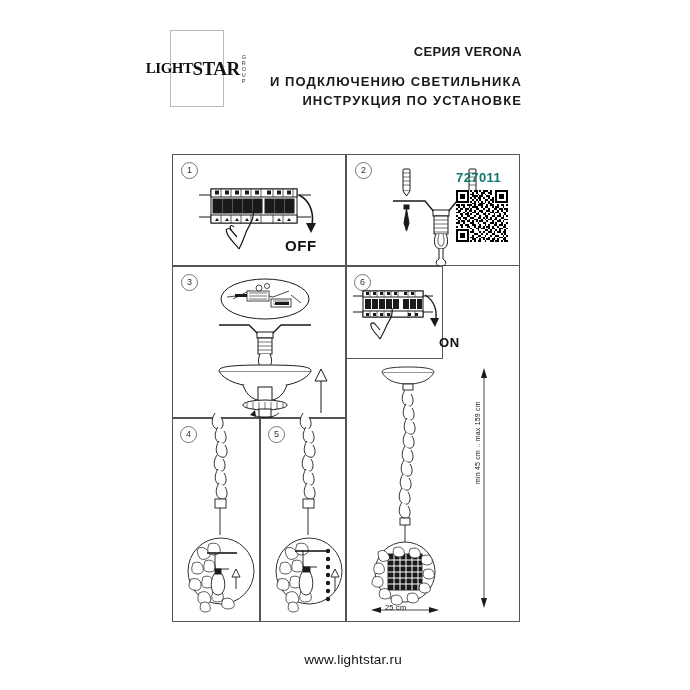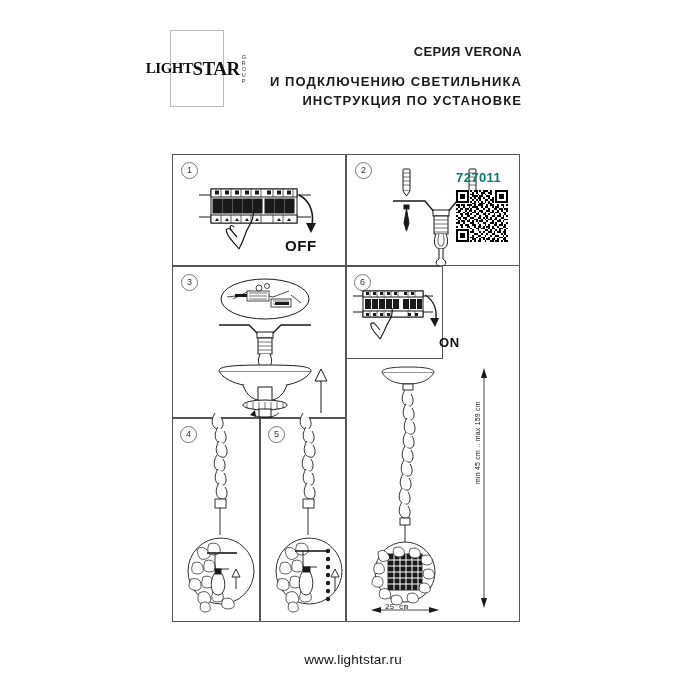--- a/index.html
+++ b/index.html
@@ -493,19 +493,19 @@
         </g>
 
         <g stroke-width="0.8">
           <path d="M17 246 H77"></path>
           <path d="M23 243 L13 246 L23 249 Z" fill="#1a1a1a" stroke="none"></path>
           <path d="M71 243 L81 246 L71 249 Z" fill="#1a1a1a" stroke="none"></path>
         </g>
       </g>
     </svg>
     <div class="dim-v" style="left:302px;top:330px;">min 45 cm .. max 159 cm</div>
-    <div class="dim-h" style="left:213px;top:449px;font-family:Liberation Mono, monospace;">25 cm</div>
+    <div class="dim-h" style="left:213px;top:449px;">25 cm</div>
 
   </div>
 
   <div class="footer">www.lightstar.ru</div>
 
 </div>
 
 </body></html>

